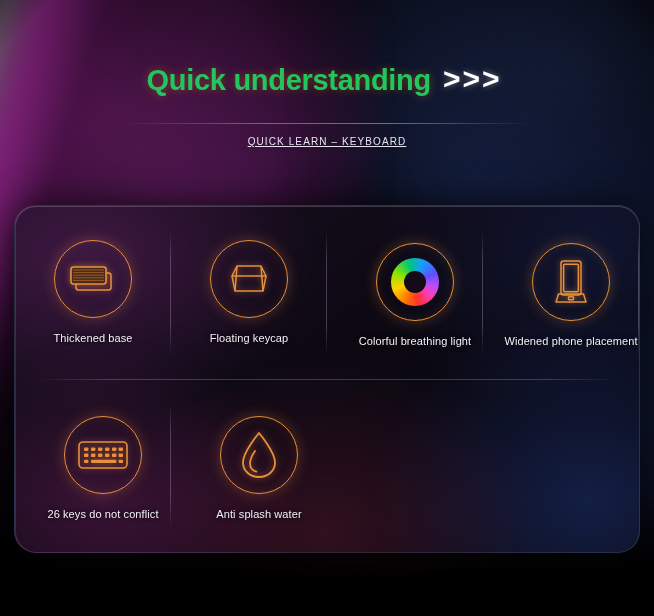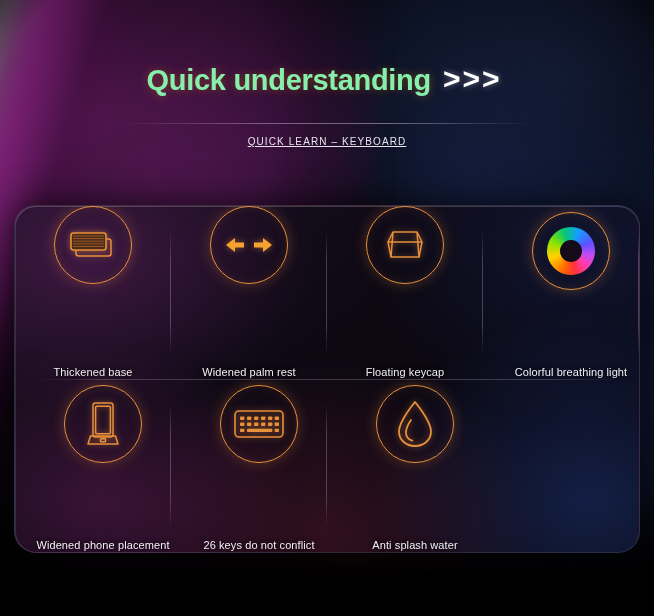--- a/index.html
+++ b/index.html
@@ -63,21 +63,21 @@
     background:linear-gradient(180deg, rgba(0,0,0,0) 0%, #000 70%);
   }
 
   
   #header { position:absolute; left:0; right:0; top:62px; z-index:5; }
   #title-row {
     display:flex; align-items:center; justify-content:center; gap:6px;
     white-space:nowrap;
   }
   .title-part {
-    font-size:29px; font-weight:bold; color:#86efac;
+    font-size:29px; font-weight:bold; color:#22c55e;
     letter-spacing:-.3px;
     text-shadow:0 0 10px rgba(255,150,0,.35);
   }
   #chevrons {
     color:#ffffff; font-size:30px; font-weight:bold;
     letter-spacing:2px; padding:0 6px 3px 6px;
     text-shadow:0 0 6px rgba(255,255,255,.4);
   }
   #rule {
     margin:24px auto 0; width:410px; height:1px;
@@ -108,21 +108,21 @@
   }
   #grid {
     position:absolute; inset:0;
     display:grid;
     grid-template-columns:repeat(4,1fr);
     grid-template-rows:repeat(2,1fr);
   }
   .cell {
     position:relative;
     display:flex; flex-direction:column;
-    align-items:center; justify-content:space-between;
+    align-items:center; justify-content:center;
     gap:14px;
   }
   .cell::after {
     content:""; position:absolute; right:0; top:14%; height:72%;
     width:1px; background:linear-gradient(180deg, rgba(200,180,215,0) 0%, rgba(205,185,220,.30) 25%, rgba(205,185,220,.30) 75%, rgba(200,180,215,0) 100%);
   }
   .cell.no-right::after { display:none; }
   .cell.row2 { padding-top:6px;padding-left:20px; }
   .hdiv {
     position:absolute; left:22px; right:22px; top:50%; height:1px;
@@ -196,31 +196,20 @@
             <line x1="6" y1="13.6" x2="37" y2="13.6"></line>
             <line x1="6" y1="16.2" x2="37" y2="16.2"></line>
             <line x1="6" y1="18.8" x2="37" y2="18.8"></line>
             <line x1="6" y1="21.4" x2="37" y2="21.4"></line>
           </g>
         </svg>
       </div>
       <div class="label">Thickened base</div>
     </div>
 
-    <div class="cell">
-      <div class="circle">
-        <svg class="icon-svg" width="46" height="22" viewBox="0 0 46 22">
-          <g fill="#F5A32E">
-            <polygon points="0,11 9,4 9,8.4 18,8.4 18,13.6 9,13.6 9,18"></polygon>
-            <polygon points="46,11 37,4 37,8.4 28,8.4 28,13.6 37,13.6 37,18"></polygon>
-          </g>
-        </svg>
-      </div>
-      <div class="label">Widened palm rest</div>
-    </div>
 
     <div class="cell">
       <div class="circle">
         <svg class="icon-svg" width="48" height="38" viewBox="0 0 48 38">
           <g fill="none" stroke="#E8903A" stroke-width="1.5" stroke-linejoin="round">
             <path d="M12 6 L36 6 L41 16 L7 16 Z"></path>
             <path d="M7 16 L10 31 L38 31 L41 16"></path>
             <line x1="12" y1="6" x2="10" y2="31"></line>
             <line x1="36" y1="6" x2="38" y2="31"></line>
           </g>

